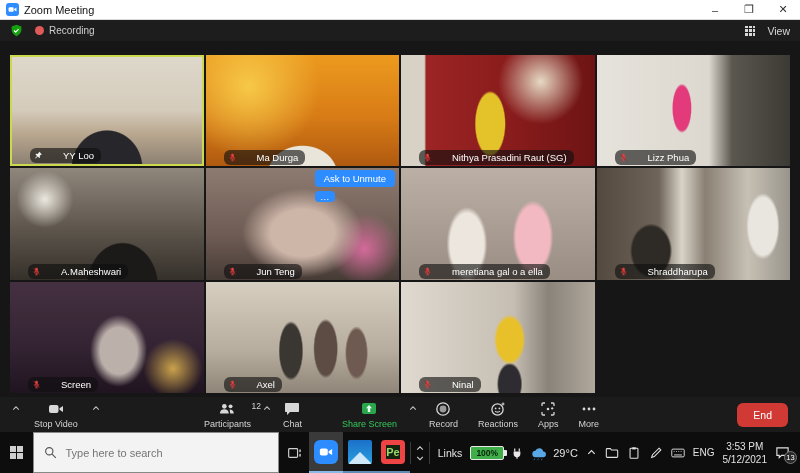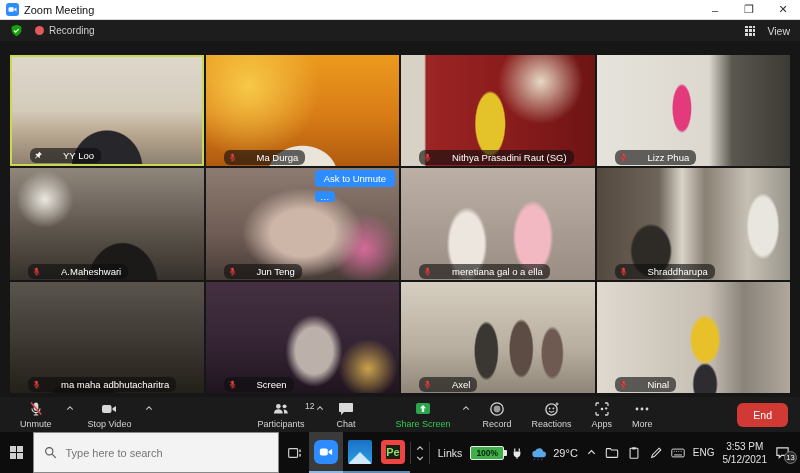--- a/index.html
+++ b/index.html
@@ -250,32 +250,20 @@
       <svg viewBox="0 0 16 16">
         <path d="M8 1.5c1.3 0 2.3 1 2.3 2.3v3.8c0 1.3-1 2.3-2.3 2.3s-2.3-1-2.3-2.3V3.8C5.7 2.5 6.7 1.5 8 1.5z" fill="#e04444"></path>
         <path d="M4 7.6a4 4 0 0 0 8 0M8 11.6V14M5.7 14h4.6" stroke="#e04444" stroke-width="1.2" fill="none"></path>
         <line x1="3" y1="2" x2="13" y2="13.5" stroke="#b02020" stroke-width="1.6"></line>
       </svg>
 
       <span>Shraddharupa</span>
     </div>
 
   </div>
-      <div class="tile" style="background: radial-gradient(58px 34px at 38% 108%, rgb(20, 18, 15) 60%, transparent 64%), linear-gradient(rgb(90, 84, 77) 0%, rgb(64, 59, 53) 48%, rgb(35, 32, 25) 100%);">
-    <div class="name-chip">
-      <svg viewBox="0 0 16 16">
-        <path d="M8 1.5c1.3 0 2.3 1 2.3 2.3v3.8c0 1.3-1 2.3-2.3 2.3s-2.3-1-2.3-2.3V3.8C5.7 2.5 6.7 1.5 8 1.5z" fill="#e04444"></path>
-        <path d="M4 7.6a4 4 0 0 0 8 0M8 11.6V14M5.7 14h4.6" stroke="#e04444" stroke-width="1.2" fill="none"></path>
-        <line x1="3" y1="2" x2="13" y2="13.5" stroke="#b02020" stroke-width="1.6"></line>
-      </svg>
-
-      <span>ma maha adbhutacharitra</span>
-    </div>
-
-  </div>
       <div class="tile" style="background: radial-gradient(46px 58px at 56% 62%, rgb(188, 176, 170) 40%, transparent 62%), radial-gradient(circle at 84% 78%, rgb(202, 162, 76) 0%, transparent 16%), linear-gradient(rgb(68, 48, 64) 0%, rgb(52, 36, 51) 58%, rgb(32, 20, 32) 100%);">
     <div class="name-chip">
       <svg viewBox="0 0 16 16">
         <path d="M8 1.5c1.3 0 2.3 1 2.3 2.3v3.8c0 1.3-1 2.3-2.3 2.3s-2.3-1-2.3-2.3V3.8C5.7 2.5 6.7 1.5 8 1.5z" fill="#e04444"></path>
         <path d="M4 7.6a4 4 0 0 0 8 0M8 11.6V14M5.7 14h4.6" stroke="#e04444" stroke-width="1.2" fill="none"></path>
         <line x1="3" y1="2" x2="13" y2="13.5" stroke="#b02020" stroke-width="1.6"></line>
       </svg>
 
       <span>Screen</span>
     </div>
@@ -302,28 +290,20 @@
       </svg>
 
       <span>Ninal</span>
     </div>
 
   </div>
     </div>
 
   <div class="cbar">
     <div class="cgroup-left">
-      <div class="citem">
-        <svg viewBox="0 0 16 16">
-          <path d="M8 1.5c1.3 0 2.3 1 2.3 2.3v3.8c0 1.3-1 2.3-2.3 2.3s-2.3-1-2.3-2.3V3.8C5.7 2.5 6.7 1.5 8 1.5z" fill="#d8d8d8"></path>
-          <path d="M4 7.6a4 4 0 0 0 8 0M8 11.6V14M5.7 14h4.6" stroke="#d8d8d8" stroke-width="1.2" fill="none"></path>
-          <line x1="3" y1="1.6" x2="13.2" y2="13.6" stroke="#e04444" stroke-width="1.6"></line>
-        </svg>
-        <span class="lbl">Unmute</span>
-      </div>
       <div class="chev">
         <svg viewBox="0 0 10 10">
             <path d="M1.5 7 5 3.5 8.5 7" stroke="#bbb" stroke-width="1.4" fill="none"></path>
           </svg>
       </div>
       <div class="citem">
         <svg viewBox="0 0 16 16">
           <rect x="1" y="4" width="9.5" height="8" rx="2" fill="#d8d8d8"></rect>
           <path d="M11.5 7.2 15 5v6l-3.5-2.2z" fill="#d8d8d8"></path>
         </svg>

